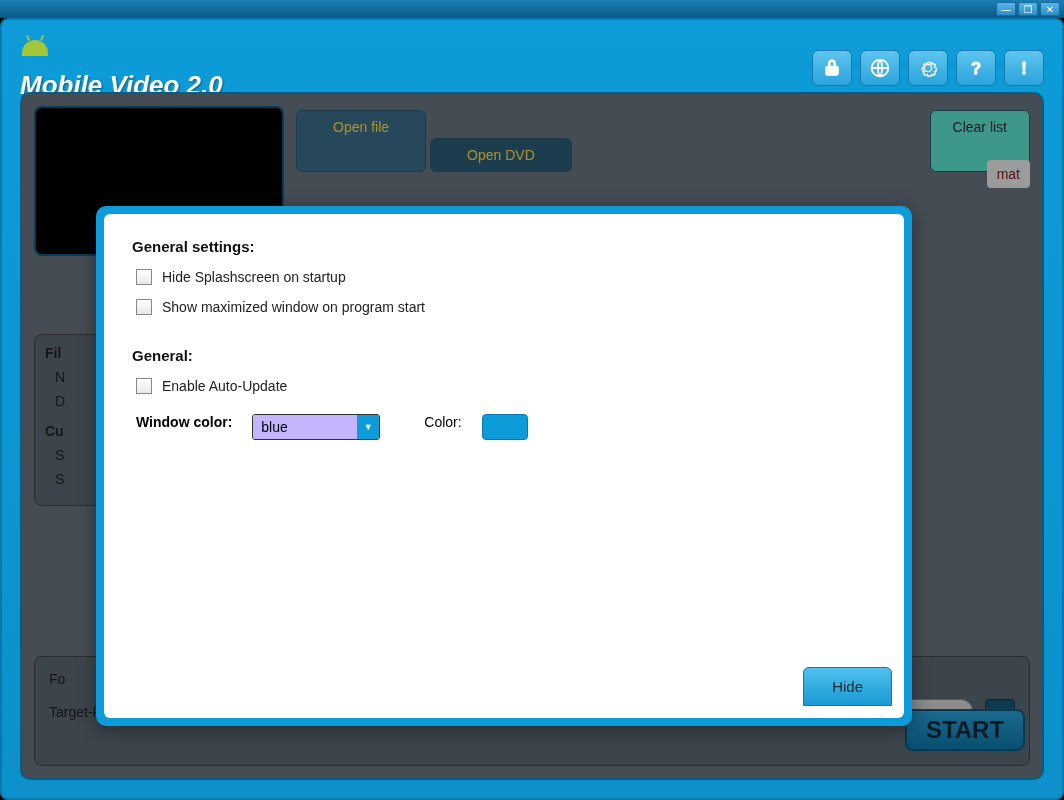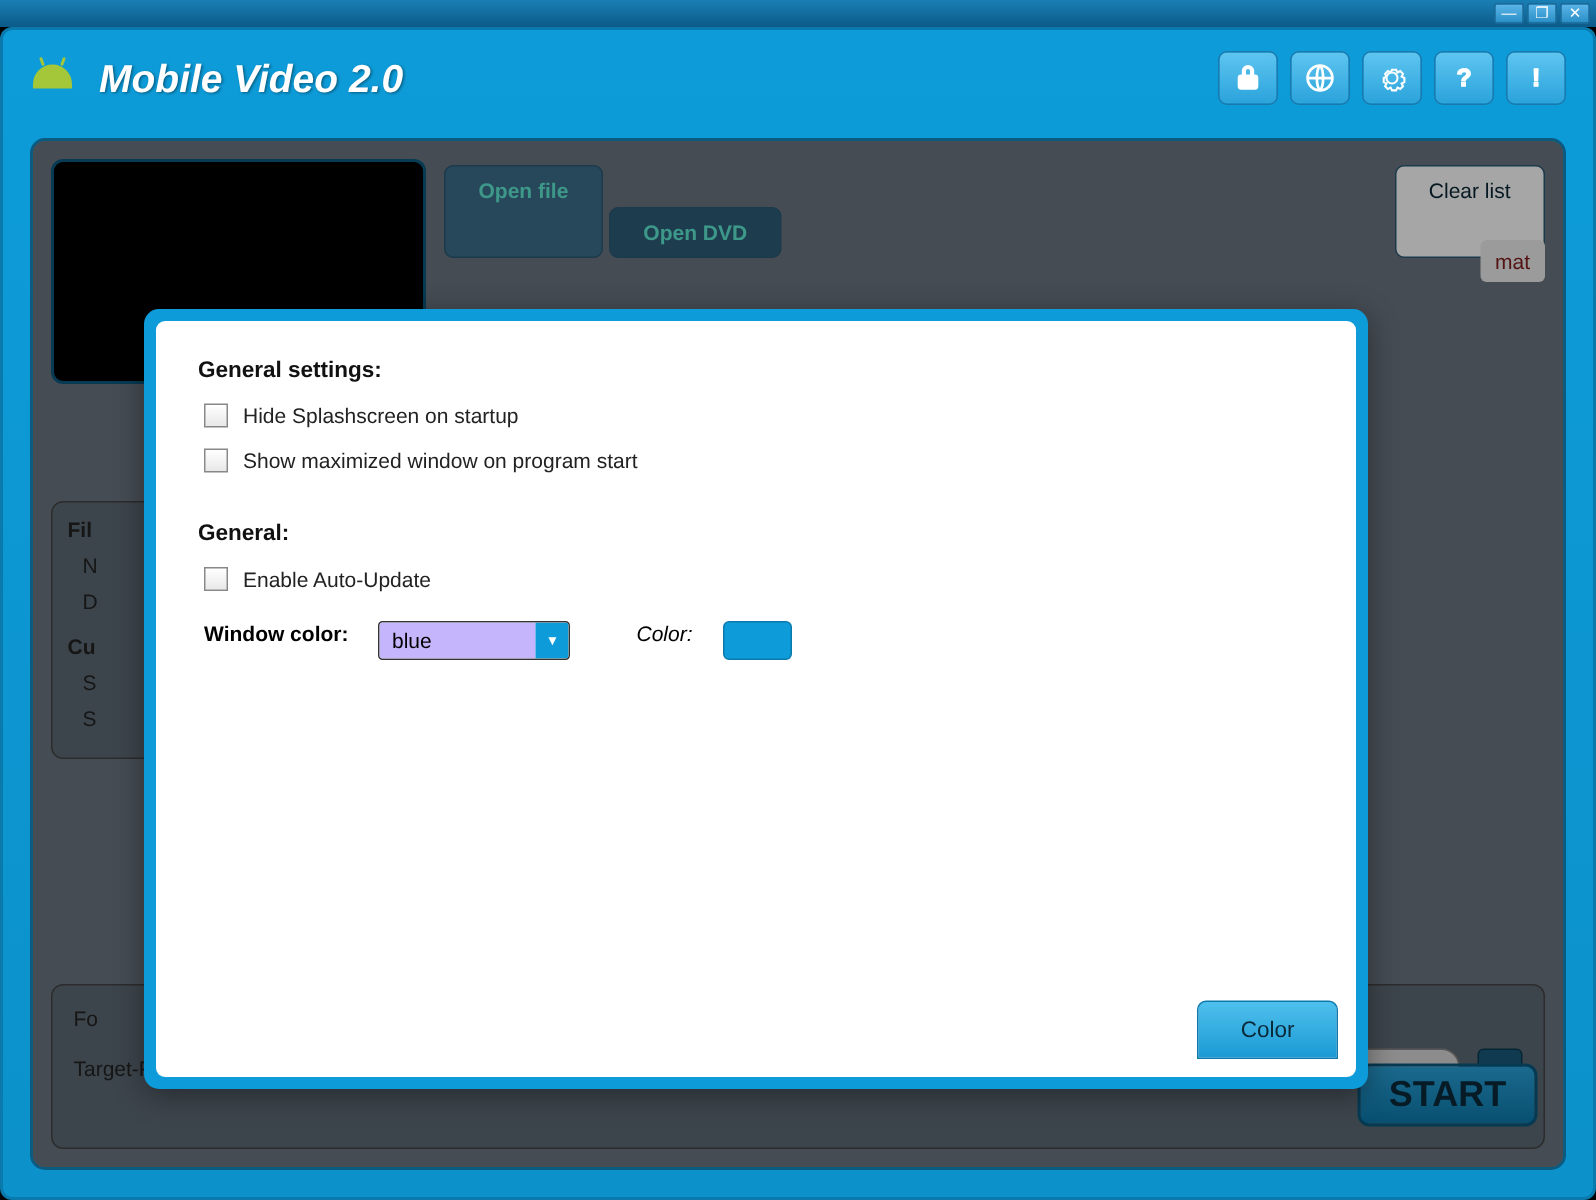--- a/index.html
+++ b/index.html
@@ -4,41 +4,41 @@
 <style>
 * { margin: 0; padding: 0; box-sizing: border-box; font-family: "Segoe UI", Tahoma, sans-serif; }
 body { background: #000; width: 1064px; height: 800px; overflow: hidden; position: relative; }
 
 .titlebar { height: 18px; background: linear-gradient(to bottom, #1a7fb5, #0b5a87); display: flex; justify-content: flex-end; align-items: center; padding-right: 4px; gap: 2px; }
 .titlebar-btn { width: 20px; height: 14px; background: linear-gradient(to bottom, #5bb5e8, #2a8fc7); border: 1px solid #1a6a9a; border-radius: 2px; display: flex; align-items: center; justify-content: center; cursor: pointer; font-size: 10px; color: #fff; }
 
 .app-frame { position: absolute; top: 18px; left: 0; right: 0; bottom: 0; background: linear-gradient(to bottom, #0d9cd9 0%, #0c91ca 100%); border: 2px solid #0a7aad; border-radius: 8px; padding: 8px; }
 
 .header { display: flex; align-items: center; justify-content: space-between; padding: 6px 10px; }
-.logo-area { display: flex; align-items: flex-start; gap: 16px; }
+.logo-area { display: flex; align-items: flex-start; gap: 6px; flex-direction: column; }
 .android-icon { width: 30px; height: 30px; position: relative; }
 .android-head { width: 26px; height: 16px; background: #a4c639; border-radius: 13px 13px 0 0; position: absolute; top: 6px; left: 2px; }
 .android-head::before, .android-head::after { content: ''; position: absolute; width: 2px; height: 6px; background: #a4c639; top: -5px; border-radius: 1px; }
 .android-head::before { left: 5px; transform: rotate(-20deg); }
 .android-head::after { right: 5px; transform: rotate(20deg); }
 .app-title { font-size: 26px; font-weight: bold; font-style: italic; color: #fff; text-shadow: 1px 1px 2px rgba(0,0,0,0.4); }
 
 .header-buttons { display: flex; gap: 8px; }
 .hdr-btn { width: 40px; height: 36px; background: linear-gradient(to bottom, #5fc5f0, #2aa3db); border: 1px solid #1a7aad; border-radius: 6px; display: flex; align-items: center; justify-content: center; cursor: pointer; color: #fff; }
 .hdr-btn svg { width: 22px; height: 22px; fill: #fff; stroke: #fff; }
 
 .app-body { position: absolute; top: 72px; left: 18px; right: 18px; bottom: 18px; background: #6a7680; border: 2px solid #0b5a80; border-radius: 10px; padding: 12px; }
 .overlay-dim { position: absolute; inset: 0; background: rgba(0,0,0,0.35); border-radius: 8px; }
 
 .top-section { display: flex; gap: 12px; align-items: flex-start; }
 .preview-box { width: 250px; height: 150px; background: #000; border: 2px solid #0b5a80; border-radius: 8px; }
 .tab-bar { display: flex; gap: 4px; margin-top: 4px; }
-.tab-btn { padding: 8px 22px; background: #3d6f8a; color: #5eead4; border-radius: 6px; font-size: 14px; border: 1px solid #2a5a75; cursor: pointer; font-weight: bold; }
+.tab-btn { padding: 8px 36px; background: #3d6f8a; color: #fde047; border-radius: 6px; font-size: 14px; border: 1px solid #2a5a75; cursor: pointer; }
 .tab-btn.active { background: #2d5f7a; }
-.clear-btn { margin-left: auto; padding: 8px 22px; background: #ffffff; color: #0a2633; border-radius: 6px; font-size: 14px; border: 1px solid #2a5a75; cursor: pointer; }
+.clear-btn { margin-left: auto; padding: 8px 22px; background: #5eead4; color: #0a2633; border-radius: 6px; font-size: 14px; border: 1px solid #2a5a75; cursor: pointer; }
 .format-remnant { position: absolute; right: 12px; top: 66px; background: #eee; padding: 6px 10px; border-radius: 4px; color: #7f1d1d; font-size: 14px; }
 
 .info-section { position: absolute; left: 12px; top: 240px; width: 280px; background: #5f6b75; border: 1px solid #444; border-radius: 8px; padding: 10px; color: #222; font-size: 14px; }
 .info-label { font-weight: bold; margin-bottom: 6px; }
 .info-row { margin: 8px 0; padding-left: 10px; }
 
 .bottom-section { position: absolute; left: 12px; right: 12px; bottom: 12px; height: 110px; background: #5f6b75; border: 1px solid #444; border-radius: 8px; padding: 14px; }
 .bottom-row { display: flex; align-items: center; gap: 12px; margin-bottom: 12px; color: #222; font-size: 14px; }
 .path-input { flex: 1; height: 26px; background: #d8d8d8; border: 1px solid #888; border-radius: 12px; padding: 0 14px; font-size: 13px; color: #333; }
 .browse-btn { width: 30px; height: 26px; background: #1a5a7a; border: 1px solid #0a3a50; border-radius: 4px; color: #ccc; font-size: 12px; cursor: pointer; display: flex; align-items: center; justify-content: center; }
@@ -50,21 +50,21 @@
 .section-title { font-weight: bold; font-size: 15px; color: #111; margin-bottom: 14px; }
 .checkbox-row { display: flex; align-items: center; gap: 10px; margin-bottom: 14px; margin-left: 4px; }
 .chk { width: 16px; height: 16px; border: 1px solid #888; background: linear-gradient(to bottom, #fff, #e8e8e8); cursor: pointer; }
 .chk-label { font-size: 14px; color: #222; }
 .section-gap { height: 18px; }
 .color-row { display: flex; align-items: flex-start; gap: 20px; margin-top: 20px; margin-left: 4px; }
 .color-label { font-weight: bold; font-size: 14px; }
 .combo { display: flex; align-items: center; height: 26px; border: 1px solid #333; border-radius: 3px; overflow: hidden; width: 128px; }
 .combo-text { flex: 1; padding: 0 8px; font-size: 14px; background: #c4b5fd; height: 100%; display: flex; align-items: center; }
 .combo-arrow { width: 22px; height: 100%; background: #0d9cd9; display: flex; align-items: center; justify-content: center; cursor: pointer; color: #fff; font-size: 9px; }
-.color-sub { font-size: 14px; margin-left: 24px; font-style: italic; }
+.color-sub { font-size: 14px; margin-left: 24px; }
 .swatch { width: 46px; height: 26px; background: #0d9cd9; border-radius: 4px; border: 1px solid #0a7aad; cursor: pointer; }
 .close-btn { position: absolute; right: 12px; bottom: 12px; padding: 10px 28px; background: linear-gradient(to bottom, #4fc0ee, #1a9ad3); border: 1px solid #0d7aad; border-radius: 6px 6px 0 0; font-size: 15px; color: #0a2a3a; cursor: pointer; }
 </style>
 </head>
 <body>
 
 <div class="titlebar">
   <div class="titlebar-btn">
       <span>—</span>
     </div>
@@ -169,15 +169,15 @@
     </div>
     <div class="color-row">
       <span class="color-label">Window color:</span>
       <div class="combo">
         <div class="combo-text">blue</div>
         <div class="combo-arrow">▼</div>
       </div>
       <span class="color-sub">Color:</span>
       <div class="swatch"></div>
     </div>
-    <button class="close-btn">Color</button>
+    <button class="close-btn">Hide</button>
   </div>
 </div>
 
 </body></html>

